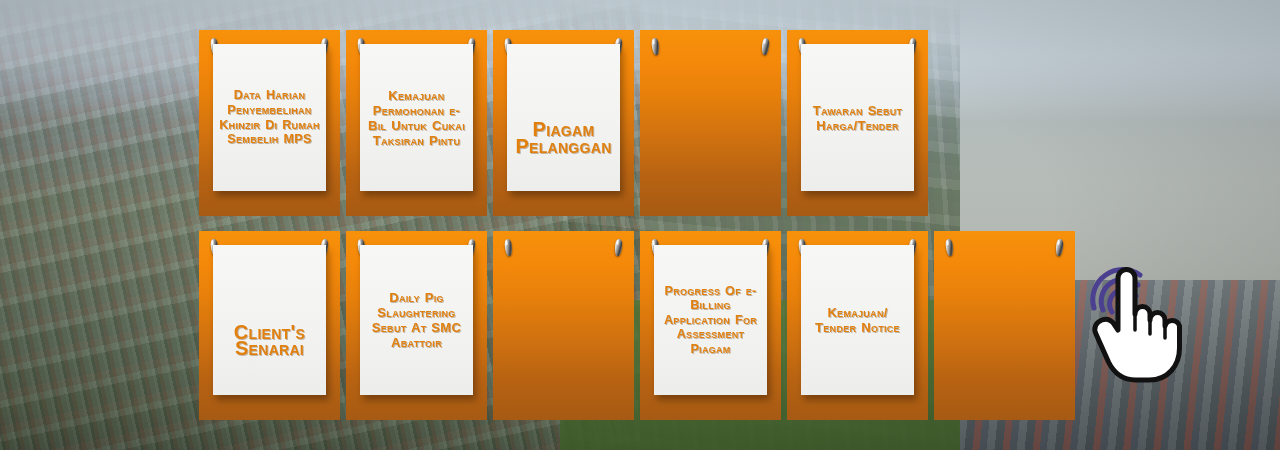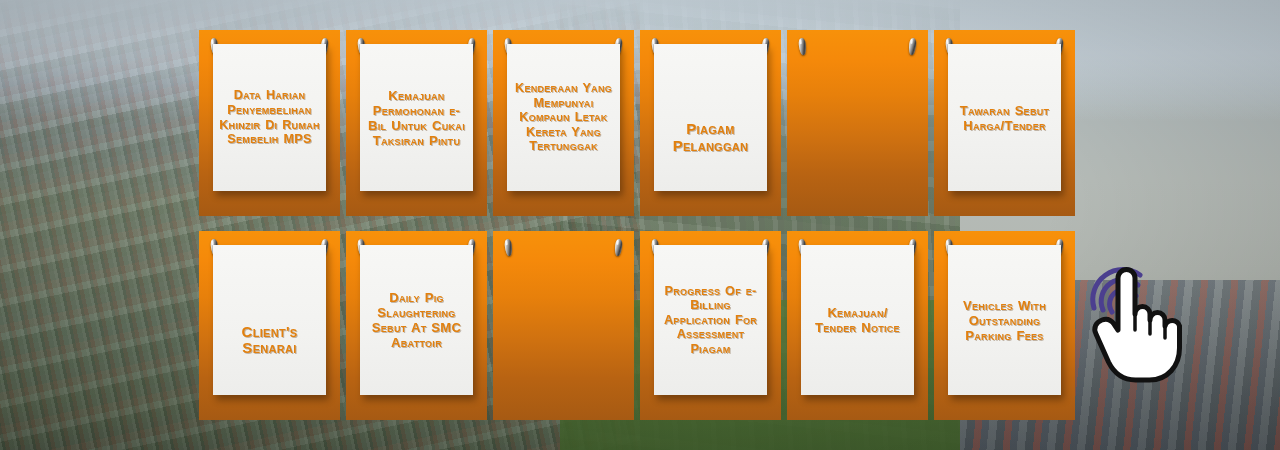--- a/index.html
+++ b/index.html
@@ -131,21 +131,21 @@
     font-weight: bold;
     font-size: 13px;
     line-height: 15px;
     letter-spacing: .3px;
     color: #e2800e;
     text-align: center;
     text-shadow: 1px 1px 0 rgba(90,50,10,.32);
     word-spacing: 1px;
   }
   .paper-text.sm { font-size: 12.6px; line-height: 14.6px; }
-  .paper-text.lg { font-size: 15px; line-height: 16.5px; margin-top: 40px; }
+  .paper-text.lg { font-size: 20px; line-height: 16.5px; margin-top: 40px; }
 
   
   .clip {
     position: absolute;
     top: 8px;
     width: 7px;
     height: 17px;
     background: linear-gradient(100deg,#fafafa 0%, #d9d9d9 22%, #8b8b8b 48%, #3d3d3d 70%, #6e6e6e 88%, #c9c9c9 100%);
     border-radius: 50% 50% 40% 40% / 35% 35% 60% 60%;
     box-shadow: 0 1px 2px rgba(0,0,0,.5);
@@ -196,27 +196,20 @@
       </div>
 
       <div class="tile" id="t2">
         <span class="clip left"></span>
         <span class="clip right"></span>
         <div class="paper">
           <div class="paper-text">Kemajuan Permohonan e-Bil Untuk Cukai Taksiran Pintu</div>
         </div>
       </div>
 
-      <div class="tile" id="t3">
-        <span class="clip left"></span>
-        <span class="clip right"></span>
-        <div class="paper">
-          <div class="paper-text sm">Kenderaan Yang Mempunyai Kompaun Letak Kereta Yang Tertunggak</div>
-        </div>
-      </div>
 
       <div class="tile" id="t4">
         <span class="clip left"></span>
         <span class="clip right"></span>
         <div class="paper">
           <div class="paper-text lg">Piagam Pelanggan</div>
         </div>
       </div>
 
       <div class="tile" id="t5">
@@ -269,23 +262,20 @@
         <span class="clip left"></span>
         <span class="clip right"></span>
         <div class="paper">
           <div class="paper-text">Kemajuan/ Tender Notice</div>
         </div>
       </div>
 
       <div class="tile" id="t12">
         <span class="clip left"></span>
         <span class="clip right"></span>
-        <div class="paper">
-          <div class="paper-text">Vehicles With Outstanding Parking Fees</div>
-        </div>
       </div>
 
     </div>
   </div>
 
   <div class="cursor">
     <svg width="120" height="135" viewBox="0 0 120 135" xmlns="http://www.w3.org/2000/svg">
       <g fill="none" stroke="#4B3F8F" stroke-width="5" stroke-linecap="round">
         <path d="M16 56 A30 30 0 0 1 62 23"></path>
         <path d="M25 58 A22 22 0 0 1 60 33"></path>

